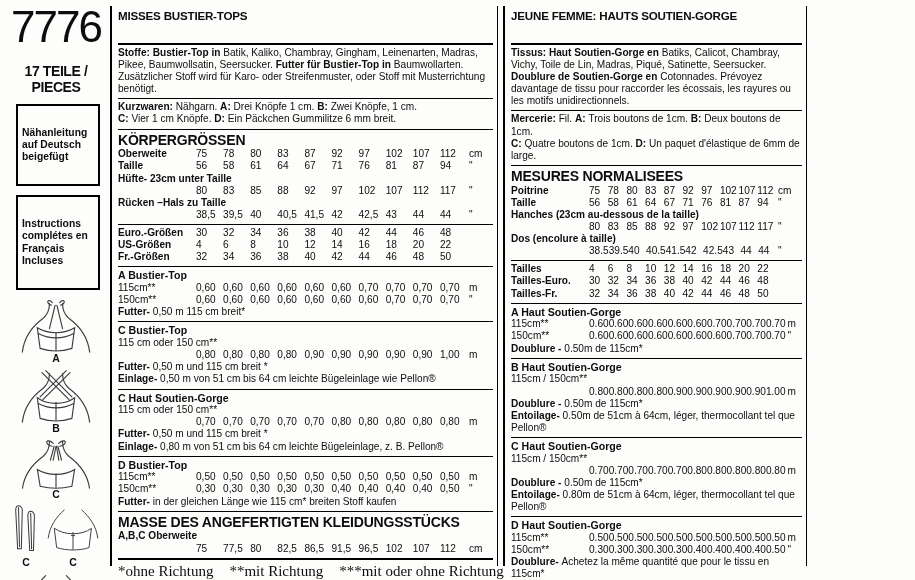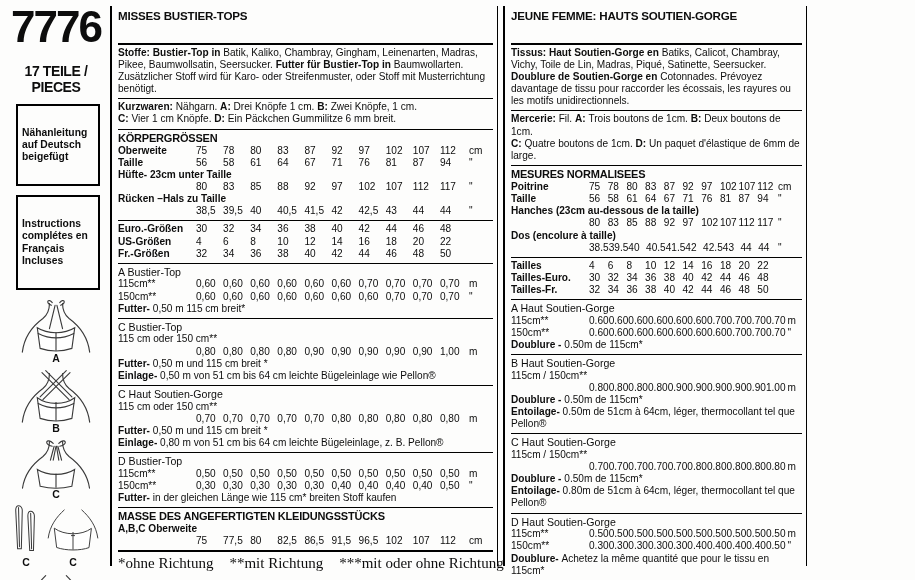--- a/index.html
+++ b/index.html
@@ -1,21 +1,21 @@
 <!DOCTYPE html>
 <html><head>
 <meta charset="utf-8">
 <style>
   html,body{margin:0;padding:0;background:#e8e8e8;}
   .page{position:relative;width:915px;height:580px;background:#fdfdfc;overflow:hidden;
         font-family:"Liberation Sans",sans-serif;color:#0d0d0d;}
   .bb{font-weight:700;}
   
   .sidebar{position:absolute;left:6px;top:6px;width:100px;}
-  .pattern-number{font-size:44px;font-weight:700;letter-spacing:-2px;line-height:.95;
+  .pattern-number{font-size:44px;font-weight:400;letter-spacing:-2px;line-height:.95;
                   text-align:center;font-stretch:condensed;}
   .pieces{font-size:14px;font-weight:700;letter-spacing:-.4px;text-align:center;margin-top:15px;}
   .lang-box{border:2px solid #000;margin:9px 4px 0 10px;padding:21px 4px;
             font-size:10.3px;font-weight:700;line-height:1.18;width:72px;}
   .views{margin-top:6px;}
   .view{display:flex;flex-direction:column;align-items:center;margin-top:2px;}
   .view-label{font-size:10.5px;font-weight:600;margin-top:-2px;}
   .view-pair{display:flex;justify-content:center;align-items:flex-end;gap:4px;margin-top:2px;}
   .view-pair .cell{display:flex;flex-direction:column;align-items:center;}
   svg{display:block;}
@@ -23,27 +23,27 @@
   .col{position:absolute;top:6px;height:560px;border-left:2.5px solid #000;border-right:1.5px solid #000;
        padding:0 4px 0 6px;display:flex;flex-direction:column;box-sizing:border-box;
        font-size:10.1px;line-height:1.2;}
   .col-de{left:110px;width:388px;}
   .col-fr{left:503px;width:304px;}
   .col-title{font-size:11.6px;font-weight:700;letter-spacing:-.2px;padding:3px 0 20px 0;
              border-bottom:2.4px solid #000;}
   .sec{border-bottom:1.8px solid #000;padding:2px 0 3px 0;}
   .sec:last-of-type{border-bottom:none;}
   .para{margin:0;}
-  .tbl-title{font-weight:700;font-size:11px;letter-spacing:-.2px;}
+  .tbl-title{font-weight:700;font-size:14px;letter-spacing:-.2px;}
   .trow{display:grid;grid-template-columns:78px repeat(10,1fr) 26px;align-items:baseline;}
   .tlab{white-space:nowrap;overflow:visible;}
   .tval{white-space:nowrap;}
   .tunit{padding-left:2px;}
   .rowlabel{font-weight:700;}
-  .sec-title{font-weight:400;font-size:10.6px;}
+  .sec-title{font-weight:700;font-size:10.6px;}
   .width-line{}
   .note{}
   .fin-label{font-weight:700;}
   .spacer{flex:1;}
   .footnote{border-top:2.4px solid #000;padding:2px 0 0 0;font-size:15px;display:flex;font-family:Liberation Serif, serif;}
   .footnote span{margin-right:16px;white-space:nowrap;}
 </style>
 </head>
 <body>
 

